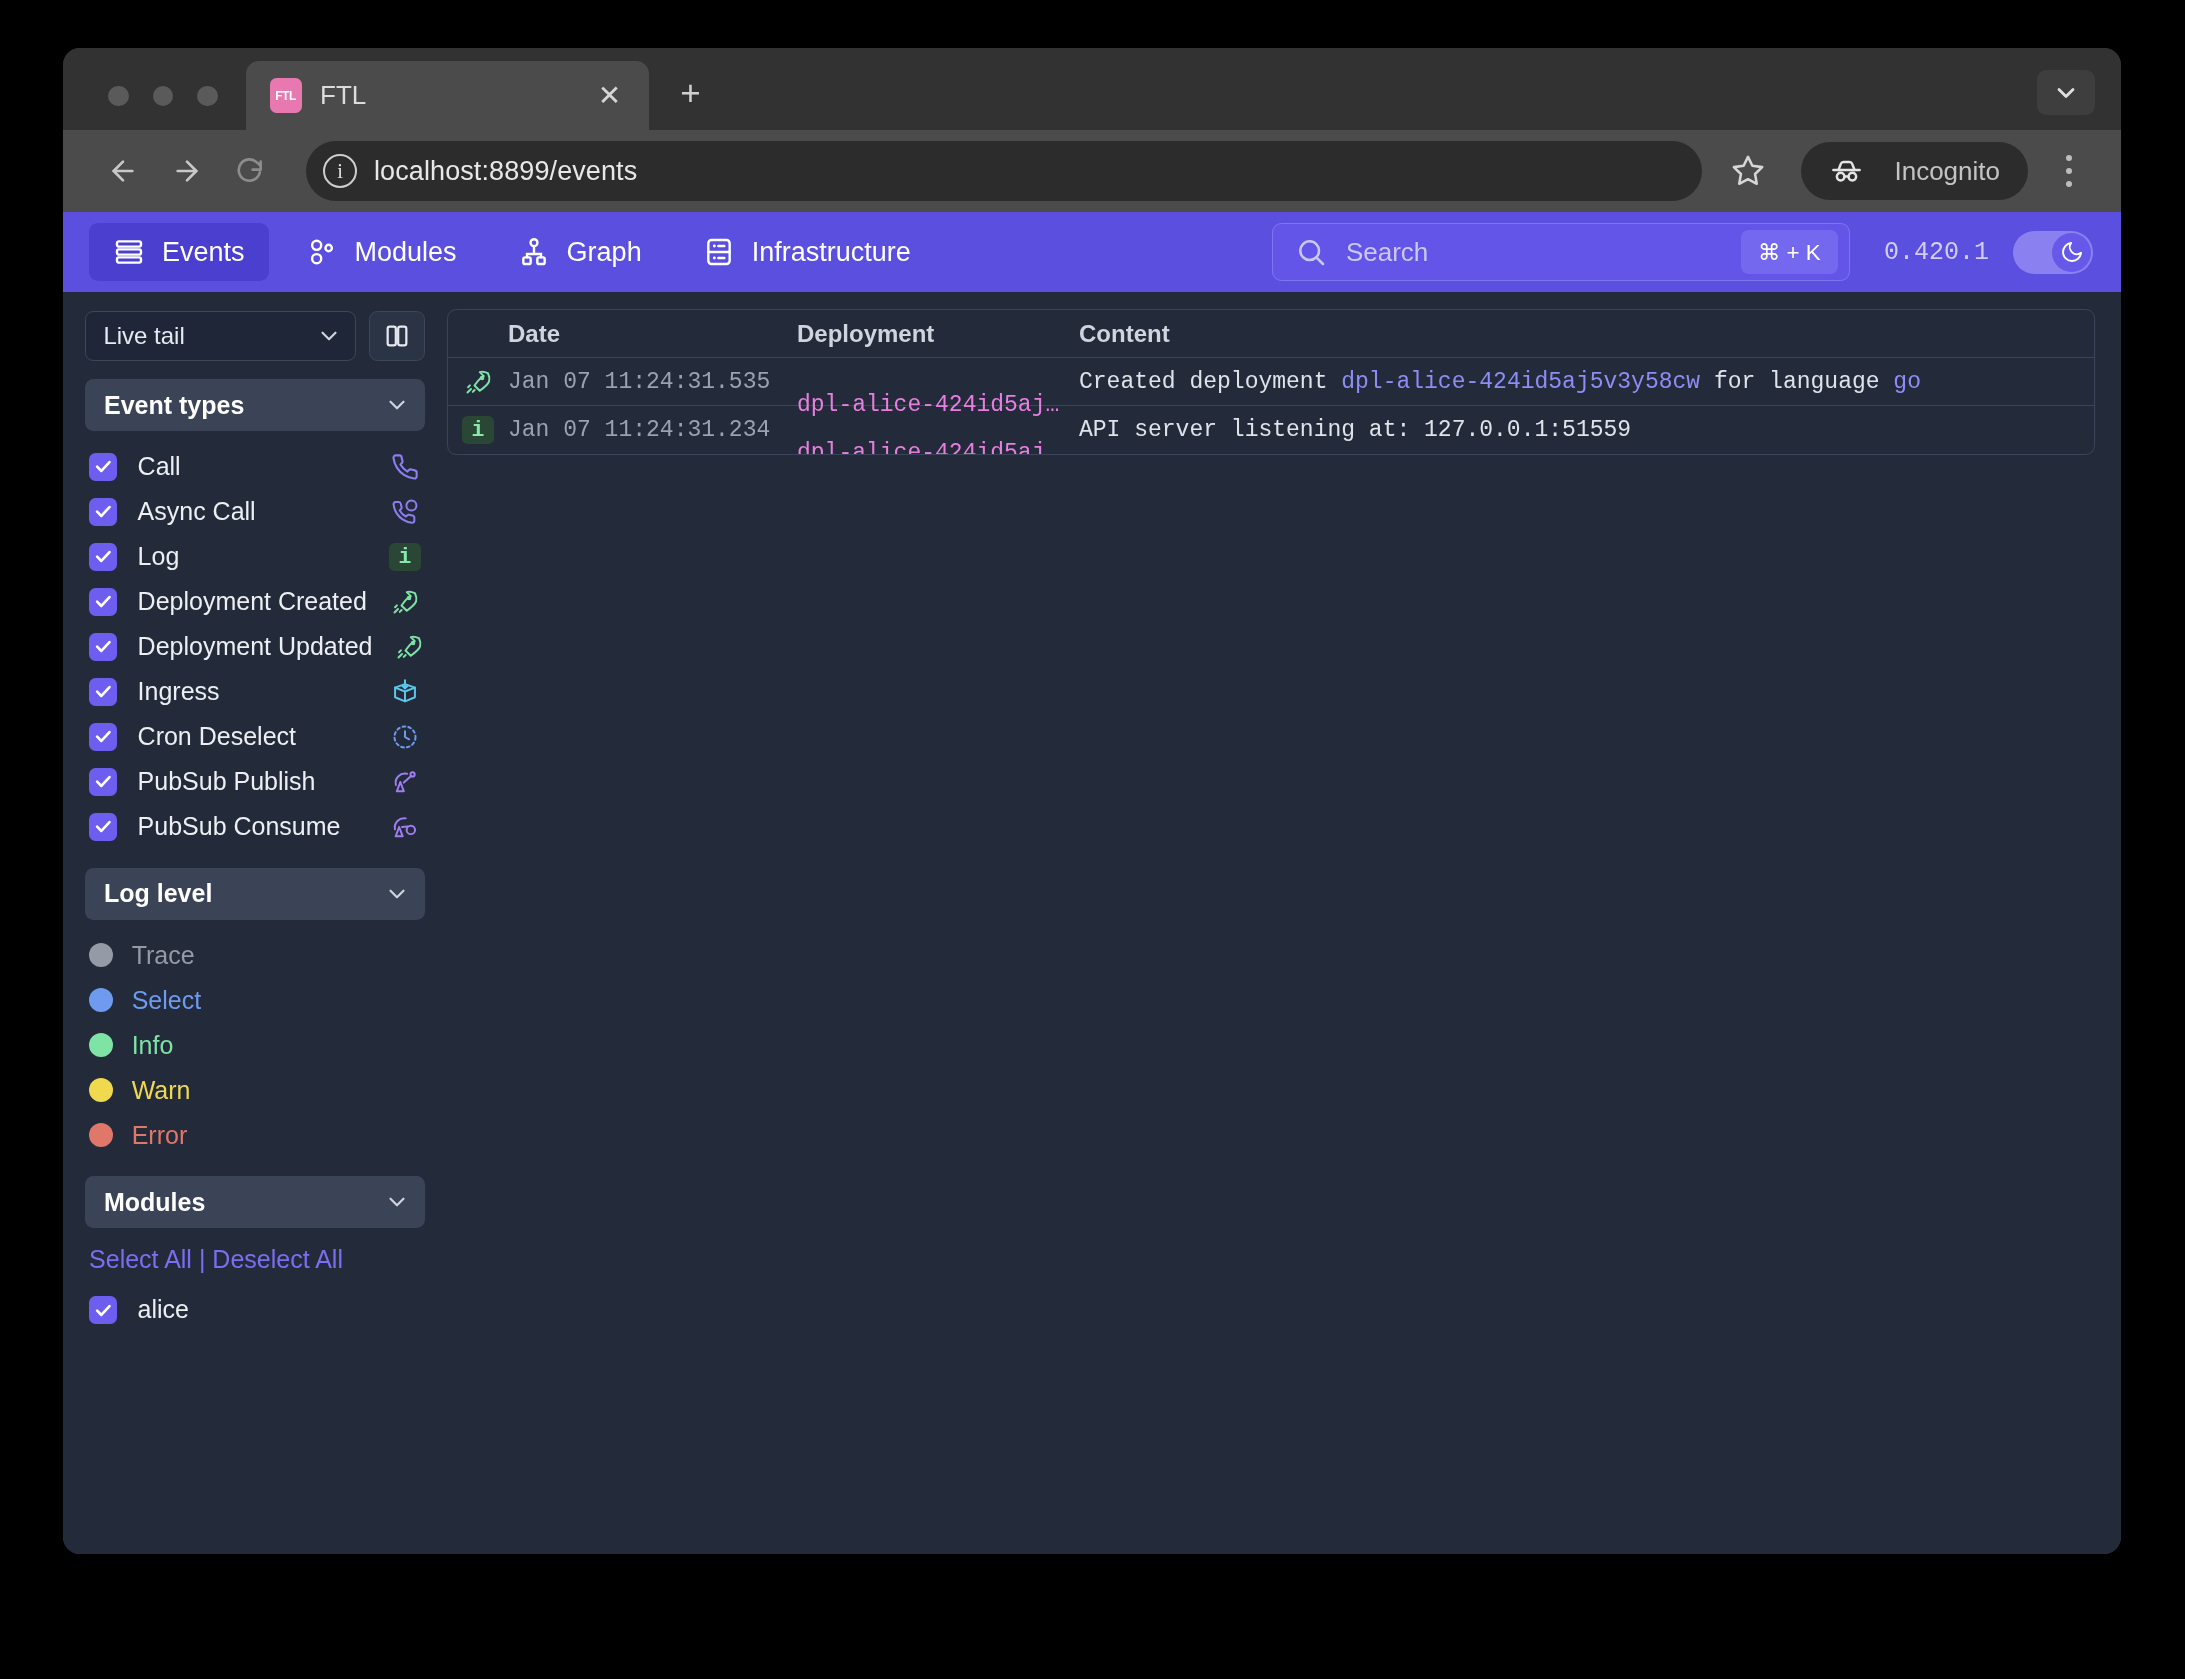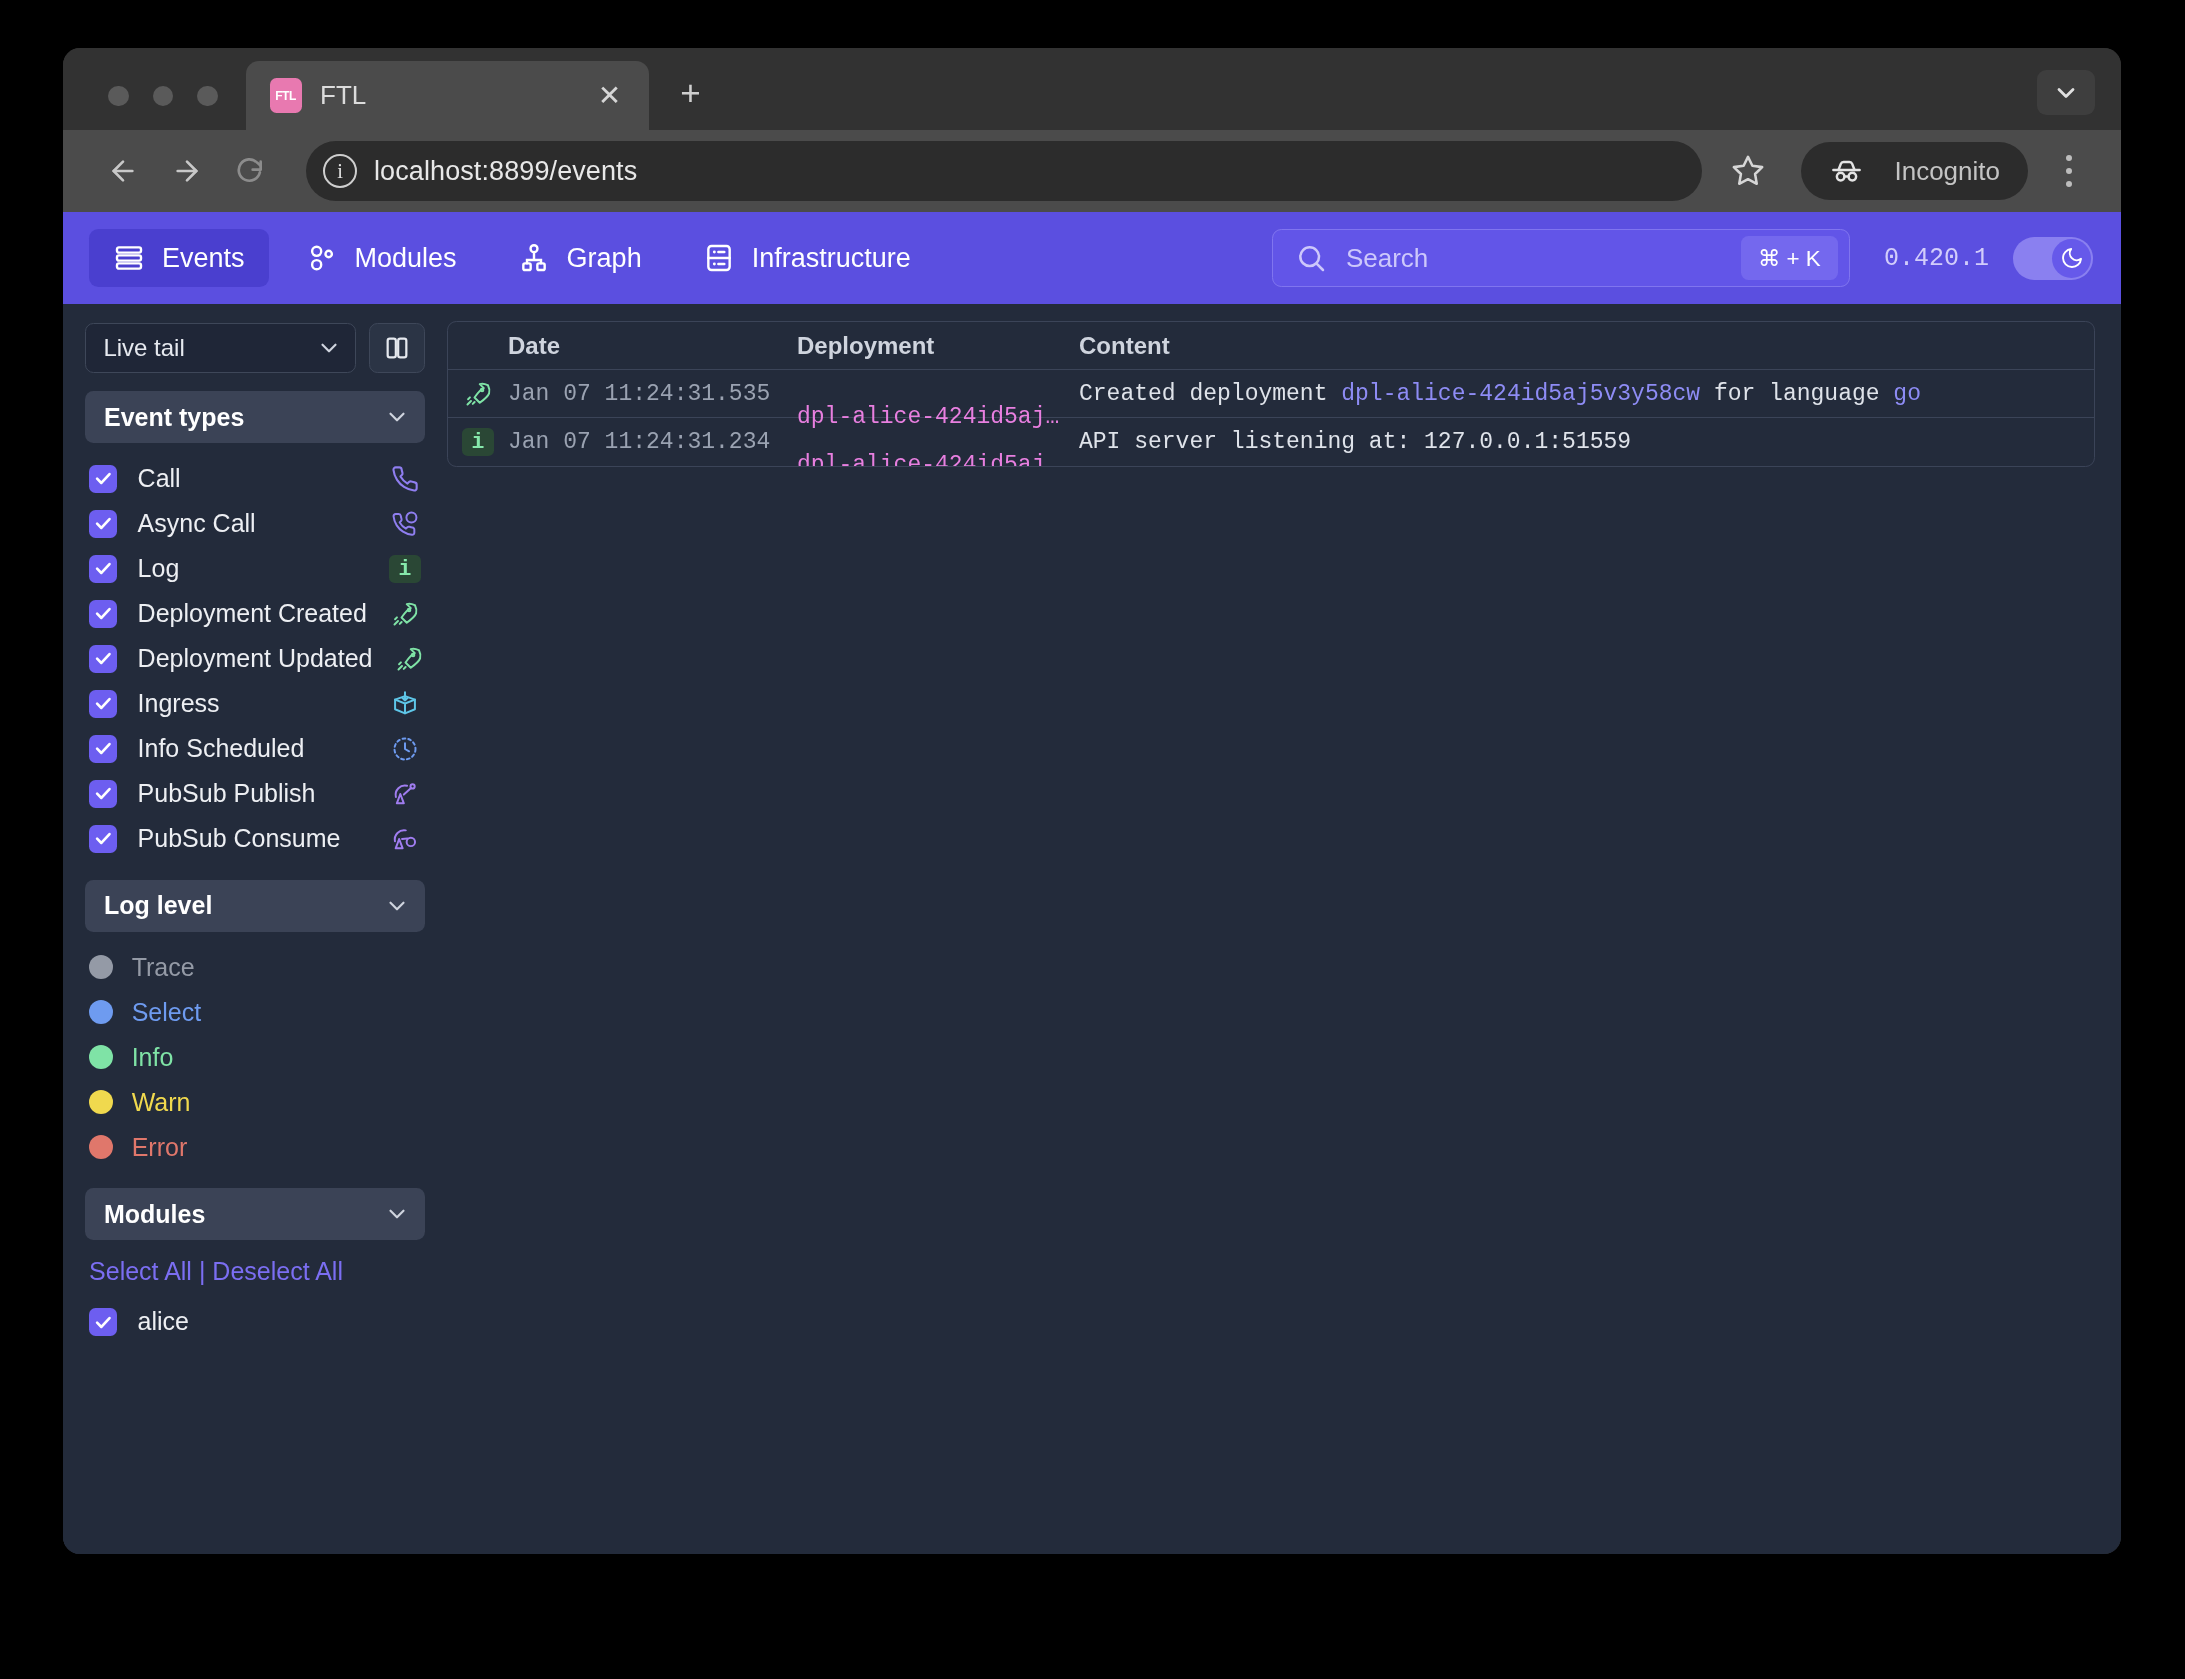--- a/index.html
+++ b/index.html
@@ -131,21 +131,21 @@
     width: 52px; height: 58px;
     display:flex; flex-direction: column; align-items:center; justify-content:center; gap:6.5px;
     margin-left: 7.5px;
   }
   .kebab i { width: 6.5px; height: 6.5px; border-radius: 50%; background: #bdbdbd; display:block; }
 
   
   .app { flex: 1; display: flex; flex-direction: column; background: #232b3b; min-height: 0; }
 
   .appnav {
-    height: 92px;
+    height: 80px;
     background: #5b4fe0;
     display: flex;
     align-items: center;
     padding: 0 28px 0 26px;
     flex: 0 0 auto;
   }
   .nav-items { display: flex; align-items: center; gap: 13px; }
   .nav-item {
     display: flex; align-items: center; gap: 17px;
     height: 58px;
@@ -558,21 +558,21 @@
                 </svg>
             </span>
           </div>
 
           <div class="check-row">
             <span class="cb">
                 <svg width="18.6" height="18.6" viewBox="0 0 24 24" fill="none" stroke="#fff" stroke-width="3.4" stroke-linecap="round" stroke-linejoin="round">
                   <polyline points="4 12.5 9.5 18 20 6.5"></polyline>
                 </svg>
               </span>
-            <span class="name">Info Scheduled</span>
+            <span class="name">Cron Deselect</span>
             <span class="ev-icon">
               <svg width="28" height="28" viewBox="0 0 24 24" fill="none" stroke="#6e9bf0" stroke-width="1.7" stroke-linecap="round" stroke-linejoin="round">
                   <circle cx="12" cy="12" r="9" stroke-dasharray="2.4 2.6"></circle>
                   <polyline points="12 7 12 12 15.5 14"></polyline>
                 </svg>
             </span>
           </div>
 
           <div class="check-row">
             <span class="cb">

